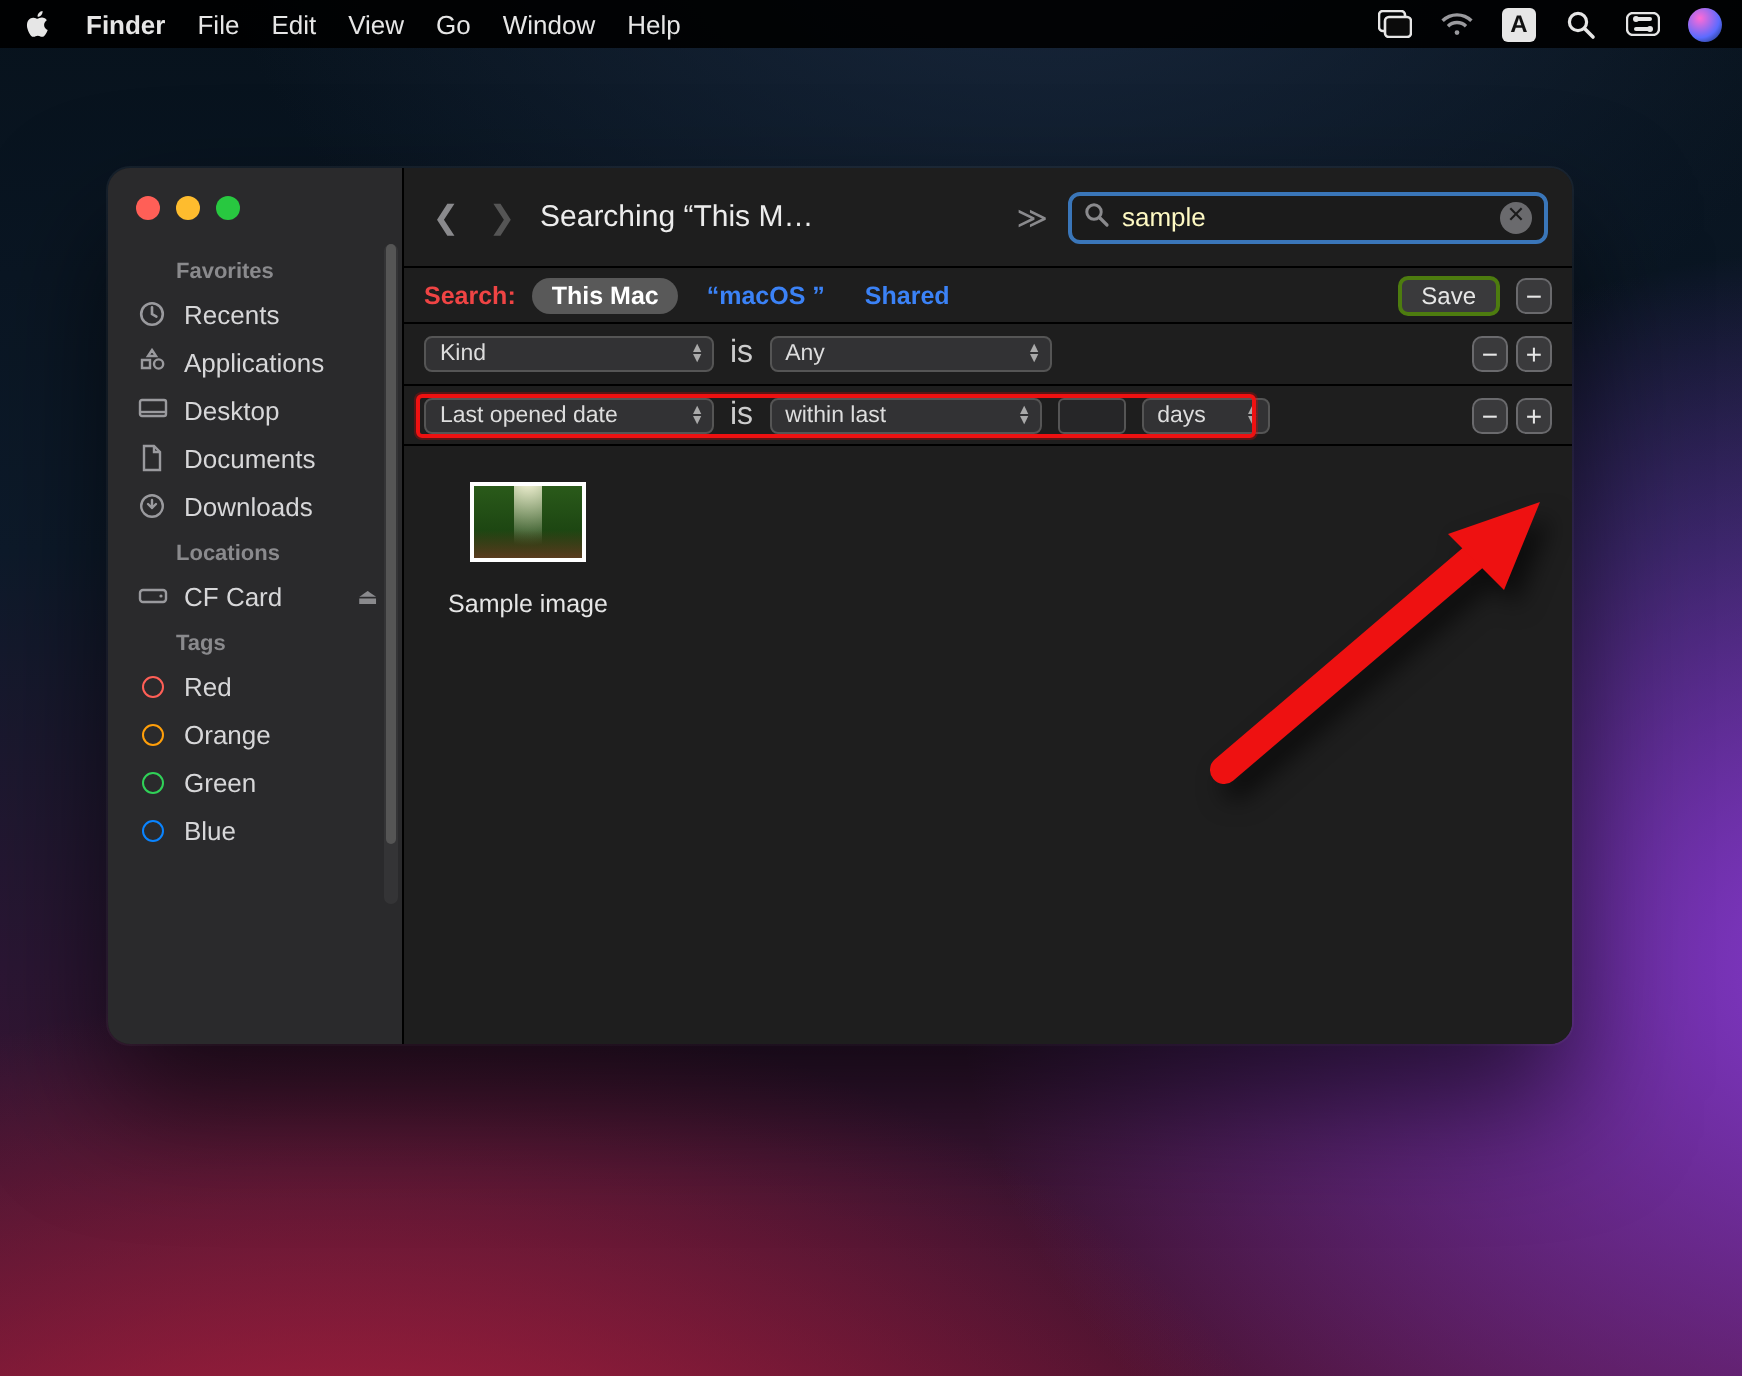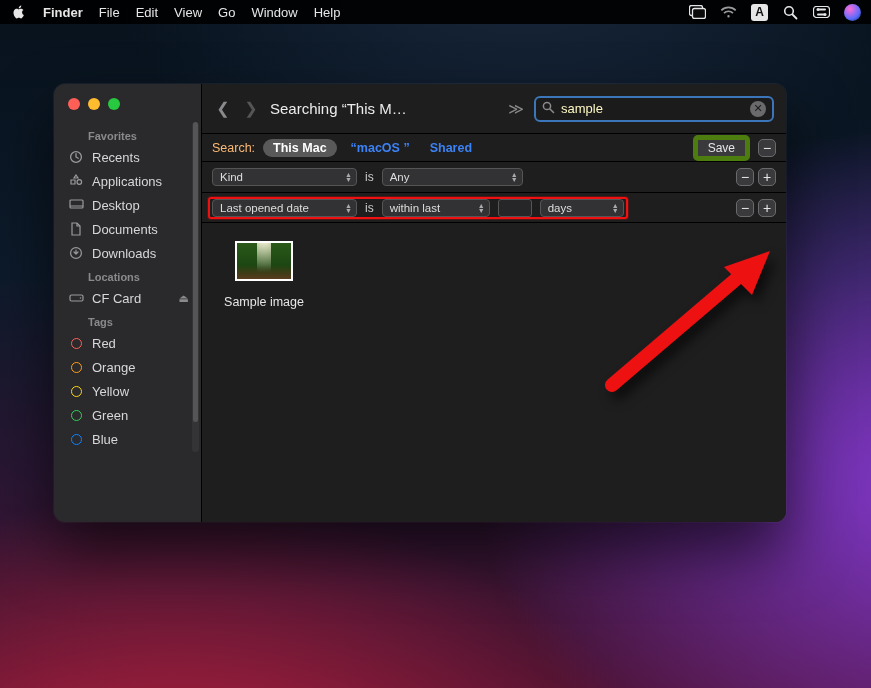--- a/index.html
+++ b/index.html
@@ -99,30 +99,30 @@
   }
   .search-sel { background:#3a6ea5; }
 
   
   .scopebar {
     height: 28px; display:flex; align-items:center;
     padding: 0 10px; gap:8px;
     border-bottom: 1px solid #000;
     font-size: 12.5px;
   }
-  .scopebar .lbl { color:#fdba74; font-weight:400; }
+  .scopebar .lbl { color:#ef4444; font-weight:700; }
   .scope-pill {
     padding: 2px 10px; border-radius: 10px;
     background:#595959; color:#fff; font-weight:600;
   }
   .scope-link { color:#3b82f6; padding:2px 6px; font-weight:600; }
   .scope-spacer { flex:1; }
   .save-btn {
     padding:1px 10px;
-    border:5px solid #4d7c0f; border-radius:5px;
+    border:2px solid #4d7c0f; border-radius:5px;
     background:#3a3a3c; color:#e6e6e6; font-size:12px;
   }
   .rnd-btn {
     width:18px; height:18px;
     border:1px solid #6a6a6d; border-radius:5px;
     background:#3a3a3c; color:#e6e6e6;
     display:inline-flex; align-items:center; justify-content:center;
     font-size:14px; line-height:1;
   }
 
@@ -135,21 +135,21 @@
   }
   .crit-row + .crit-row { border-top:1px solid #000; }
   .pop {
     display:inline-flex; align-items:center; justify-content:space-between;
     height:18px; padding:0 4px 0 7px;
     background:#323234; color:#ddd;
     border:1px solid #555; border-radius:4px;
     font-size:11.5px; gap:6px;
   }
   .pop .chev { display:inline-flex; flex-direction:column; line-height:5px; font-size:7px; color:#aaa; }
-  .is { color:#ccc; font-size:12px; }
+  .is { color:#ccc; font-size:16px; }
   .crit-spacer { flex:1; }
   .crit-input {
     width:34px; height:18px;
     background:#262628; border:1px solid #555; border-radius:3px;
   }
   .crit-ctrls { display:flex; gap:4px; }
 
   .hl-red {
     position:absolute; pointer-events:none;
     border:2px solid #e11; border-radius:3px;
@@ -312,26 +312,20 @@
       <span>Red</span>
     </div>
     <div class="sb-item">
       <span class="ic">
           <span class="tag-dot" style="color:#ff9f0a"></span>
         </span>
       <span>Orange</span>
     </div>
     <div class="sb-item">
       <span class="ic">
-          <span class="tag-dot" style="color:#ffd60a"></span>
-        </span>
-      <span>Yellow</span>
-    </div>
-    <div class="sb-item">
-      <span class="ic">
           <span class="tag-dot" style="color:#30d158"></span>
         </span>
       <span>Green</span>
     </div>
     <div class="sb-item">
       <span class="ic">
           <span class="tag-dot" style="color:#0a84ff"></span>
         </span>
       <span>Blue</span>
     </div>
@@ -397,29 +391,29 @@
       <div class="crit-row">
         <span class="hl-red hl1"></span>
         <span class="pop" style="width:145px">
           <span>Last opened date</span>
           <span class="chev">
               <span>▲</span>
               <span>▼</span>
             </span>
         </span>
         <span class="is">is</span>
-        <span class="pop" style="width:108px">
+        <span class="pop" style="width:136px">
           <span>within last</span>
           <span class="chev">
               <span>▲</span>
               <span>▼</span>
             </span>
         </span>
         <input class="crit-input" type="text" style="">
-        <span class="pop" style="width:84px">
+        <span class="pop" style="width:64px">
           <span>days</span>
           <span class="chev">
               <span>▲</span>
               <span>▼</span>
             </span>
         </span>
         <span class="crit-spacer"></span>
         <span class="crit-ctrls">
           <span class="rnd-btn">−</span>
           <span class="rnd-btn">+</span>

